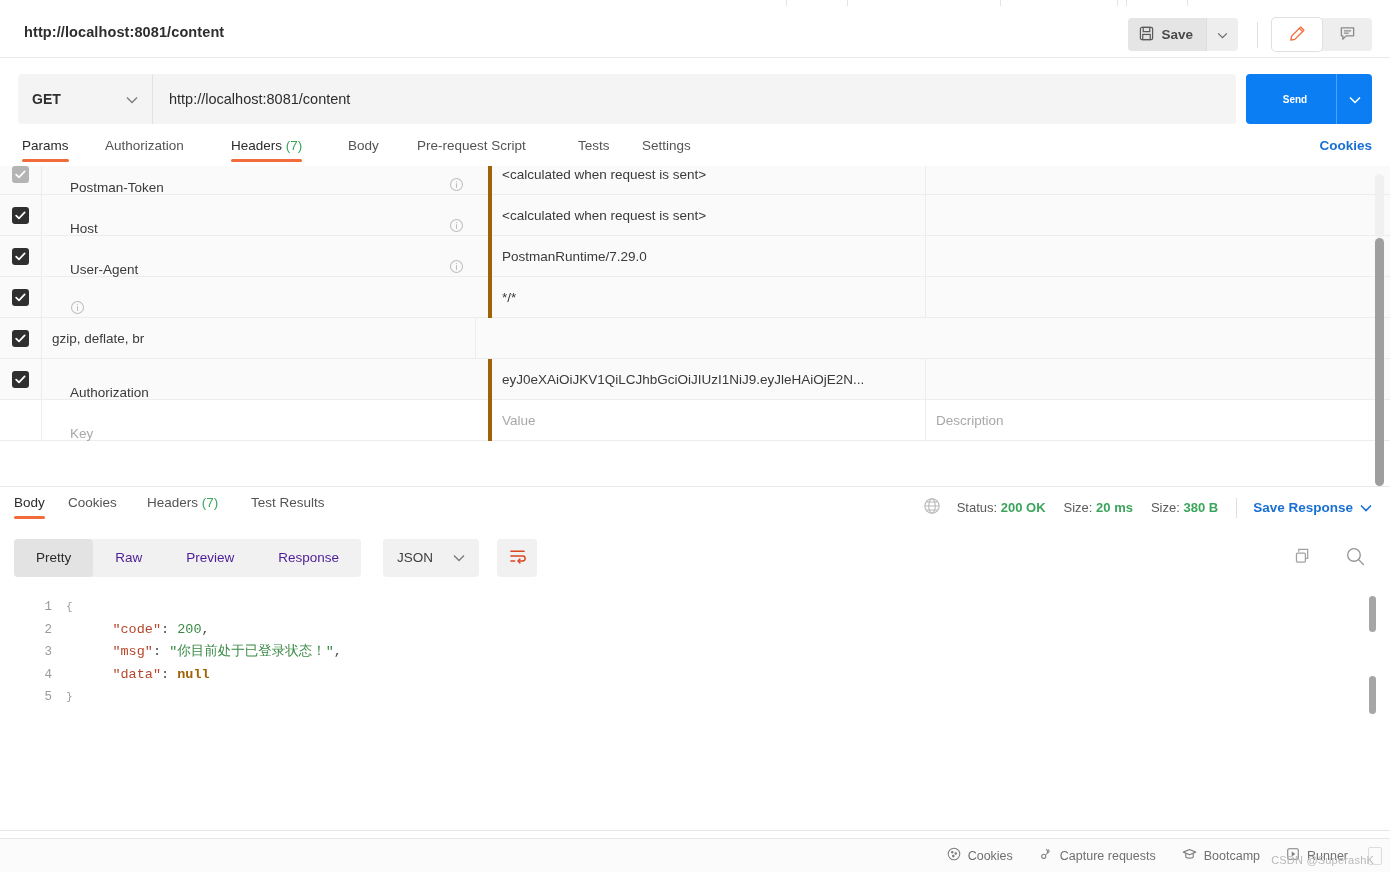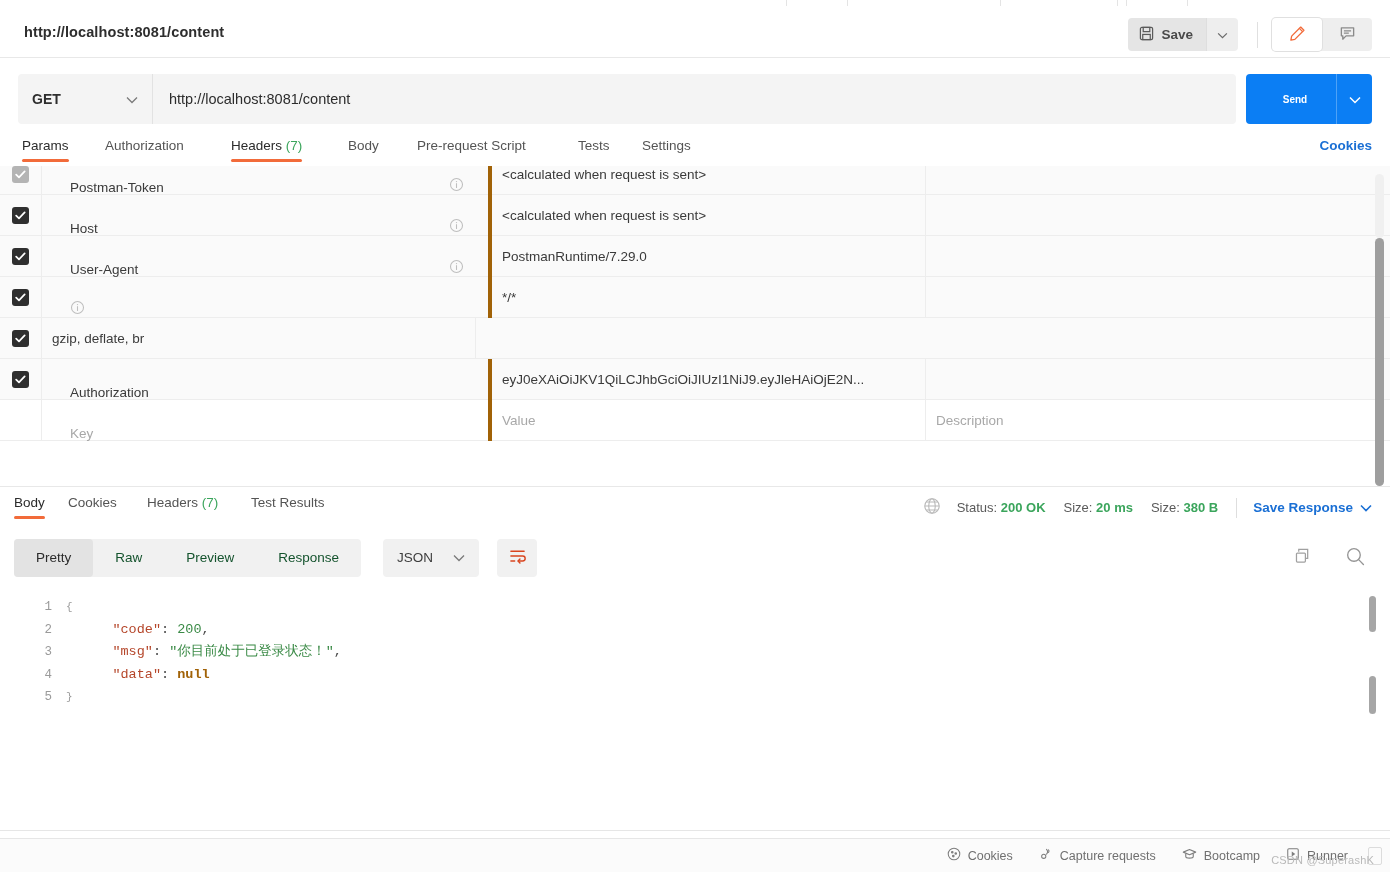--- a/index.html
+++ b/index.html
@@ -113,21 +113,21 @@
   .metaItem { font-size:13px; color:#5a5a5a; margin-right:18px; white-space:nowrap; }
   .metaVal { color:#3ba55c; font-weight:bold; }
   .metaSep { width:1px; height:20px; background:#dedede; margin-right:16px; }
   .saveResp { font-size:13.5px; font-weight:bold; color:#1a6fd4; cursor:pointer;
               display:flex; align-items:center; gap:7px; }
 
   
   .bodybar { position:absolute; left:14px; top:540px; height:35px; display:flex; align-items:center; }
   .segGroup { display:flex; background:#f1f1f1; border-radius:4px; height:38px; align-items:center; }
   .seg { height:38px; padding:0 22px; display:flex; align-items:center; font-size:13.5px;
-         color:#14532d; cursor:pointer; border-radius:4px; }
+         color:#4c1d95; cursor:pointer; border-radius:4px; }
   .seg.active { background:#e3e3e3; color:#2b2b2b; }
   .jsonSel { margin-left:22px; height:38px; background:#f1f1f1; border-radius:4px; display:flex;
              align-items:center; gap:16px; padding:0 14px; cursor:pointer; min-width:96px;
              justify-content:space-between; }
   .jsonTxt { font-size:13.5px; color:#3d3d3d; }
   .wrapBtn { margin-left:18px; width:40px; height:38px; background:#f1f1f1; border-radius:4px;
              display:flex; align-items:center; justify-content:center; cursor:pointer; }
   .bodyIcons { position:absolute; right:24px; top:546px; display:flex; gap:32px; align-items:center; }
   .bIcon { cursor:pointer; opacity:.65; }
 

